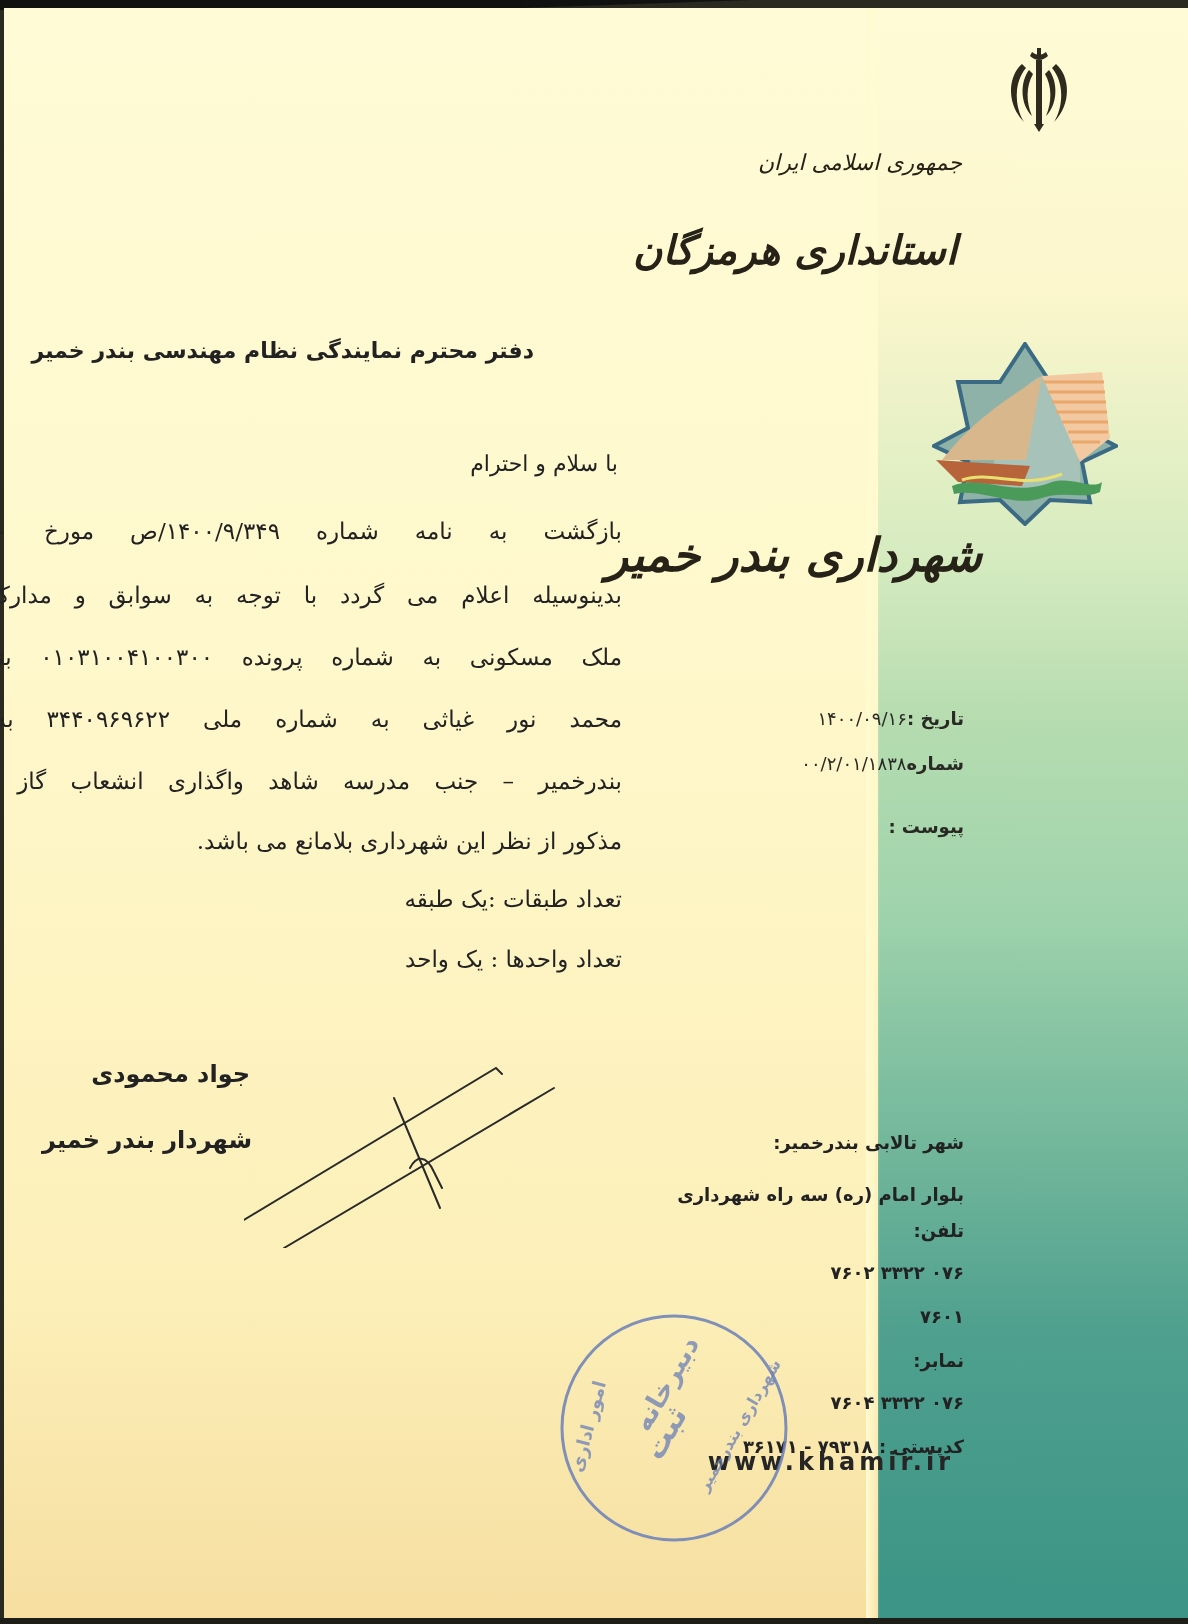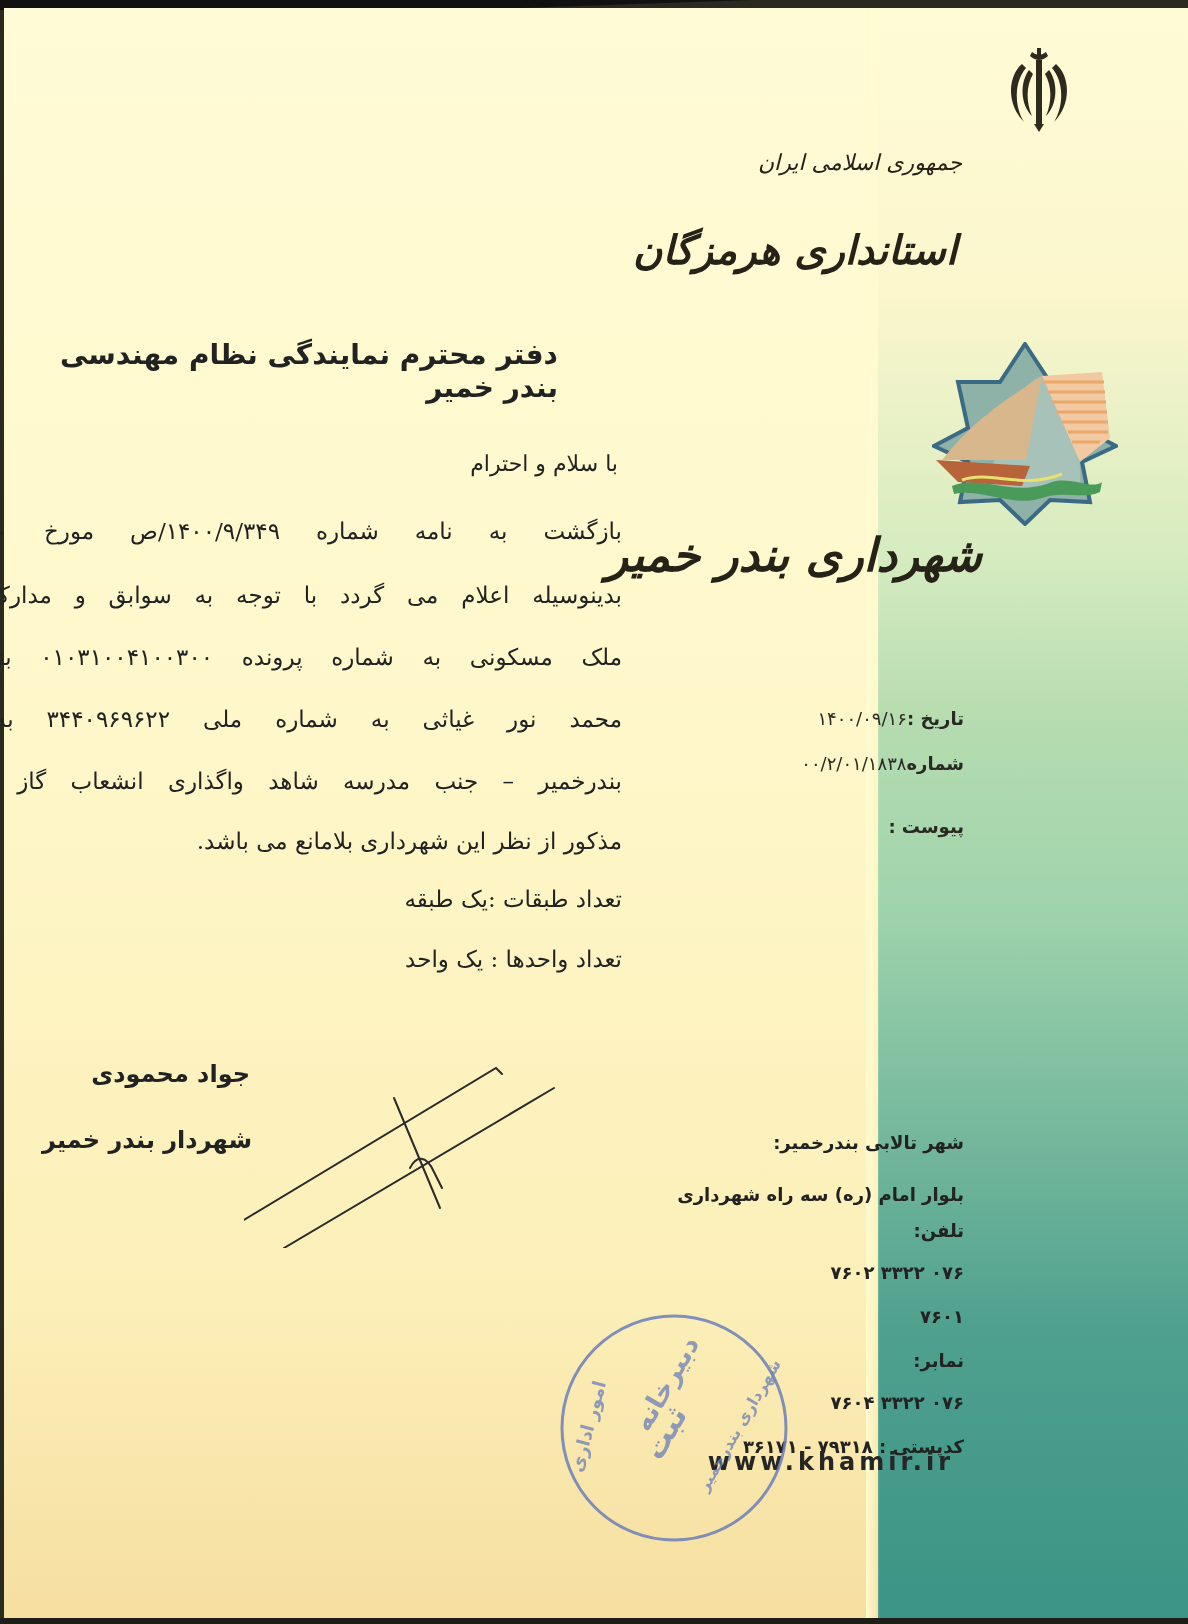--- a/index.html
+++ b/index.html
@@ -22,21 +22,21 @@
   .rtl { direction: rtl; unicode-bidi: isolate; }
   .emblem { position: absolute; left: 1000px; top: 38px; width: 70px; height: 96px; }
   .country { position: absolute; right: 30px; top: 142px; font-size: 22px; font-style: italic; font-family: "DejaVu Serif", serif; color: #262218; }
   .province { position: absolute; right: 35px; top: 218px; font-size: 40px; font-style: italic; font-weight: bold; font-family: "DejaVu Serif", serif; color: #262218; letter-spacing: -1px; }
   .logo { position: absolute; left: 928px; top: 334px; width: 186px; height: 184px; }
   .municipality { position: absolute; right: 10px; top: 520px; font-size: 46px; font-style: italic; font-weight: bold; font-family: "DejaVu Serif", serif; color: #262218; letter-spacing: -1px; }
   .meta { position: absolute; right: 28px; font-size: 18px; font-weight: bold; font-family: "DejaVu Sans", sans-serif; color: #2a2a24; }
   .meta .v { font-weight: normal; }
   .contact { position: absolute; right: 28px; font-size: 18px; font-weight: bold; font-family: "DejaVu Sans", sans-serif; color: #222; }
   .website { position: absolute; right: 38px; top: 1440px; font-size: 24px; font-weight: bold; font-family: "DejaVu Sans", sans-serif; color: #262626; letter-spacing: 4px; margin-left: 27px; }
-  .recipient { position: absolute; right: 434px; top: 330px; font-size: 28px; font-weight: bold; font-family: "DejaVu Sans", sans-serif; }
+  .recipient { position: absolute; right: 458px; top: 330px; font-size: 22px; font-weight: bold; font-family: "DejaVu Sans", sans-serif; }
   .greeting { position: absolute; right: 374px; top: 443px; font-size: 22px; font-family: "DejaVu Serif", serif; }
   .body-line { position: absolute; right: 370px; font-size: 23px; font-family: "DejaVu Serif", serif; white-space: nowrap; }
   .body-line.justify { width: 716px; text-align: justify; text-align-last: justify; }
   .sig-name { position: absolute; right: 742px; top: 1052px; font-size: 24px; font-weight: bold; font-family: "DejaVu Sans", sans-serif; }
   .sig-title { position: absolute; right: 740px; top: 1118px; font-size: 24px; font-weight: bold; font-family: "DejaVu Sans", sans-serif; }
   .signature { position: absolute; left: 240px; top: 1020px; width: 340px; height: 220px; }
   .stamp { position: absolute; left: 520px; top: 1270px; width: 280px; height: 280px; }
 </style>
 </head>
 <body>

